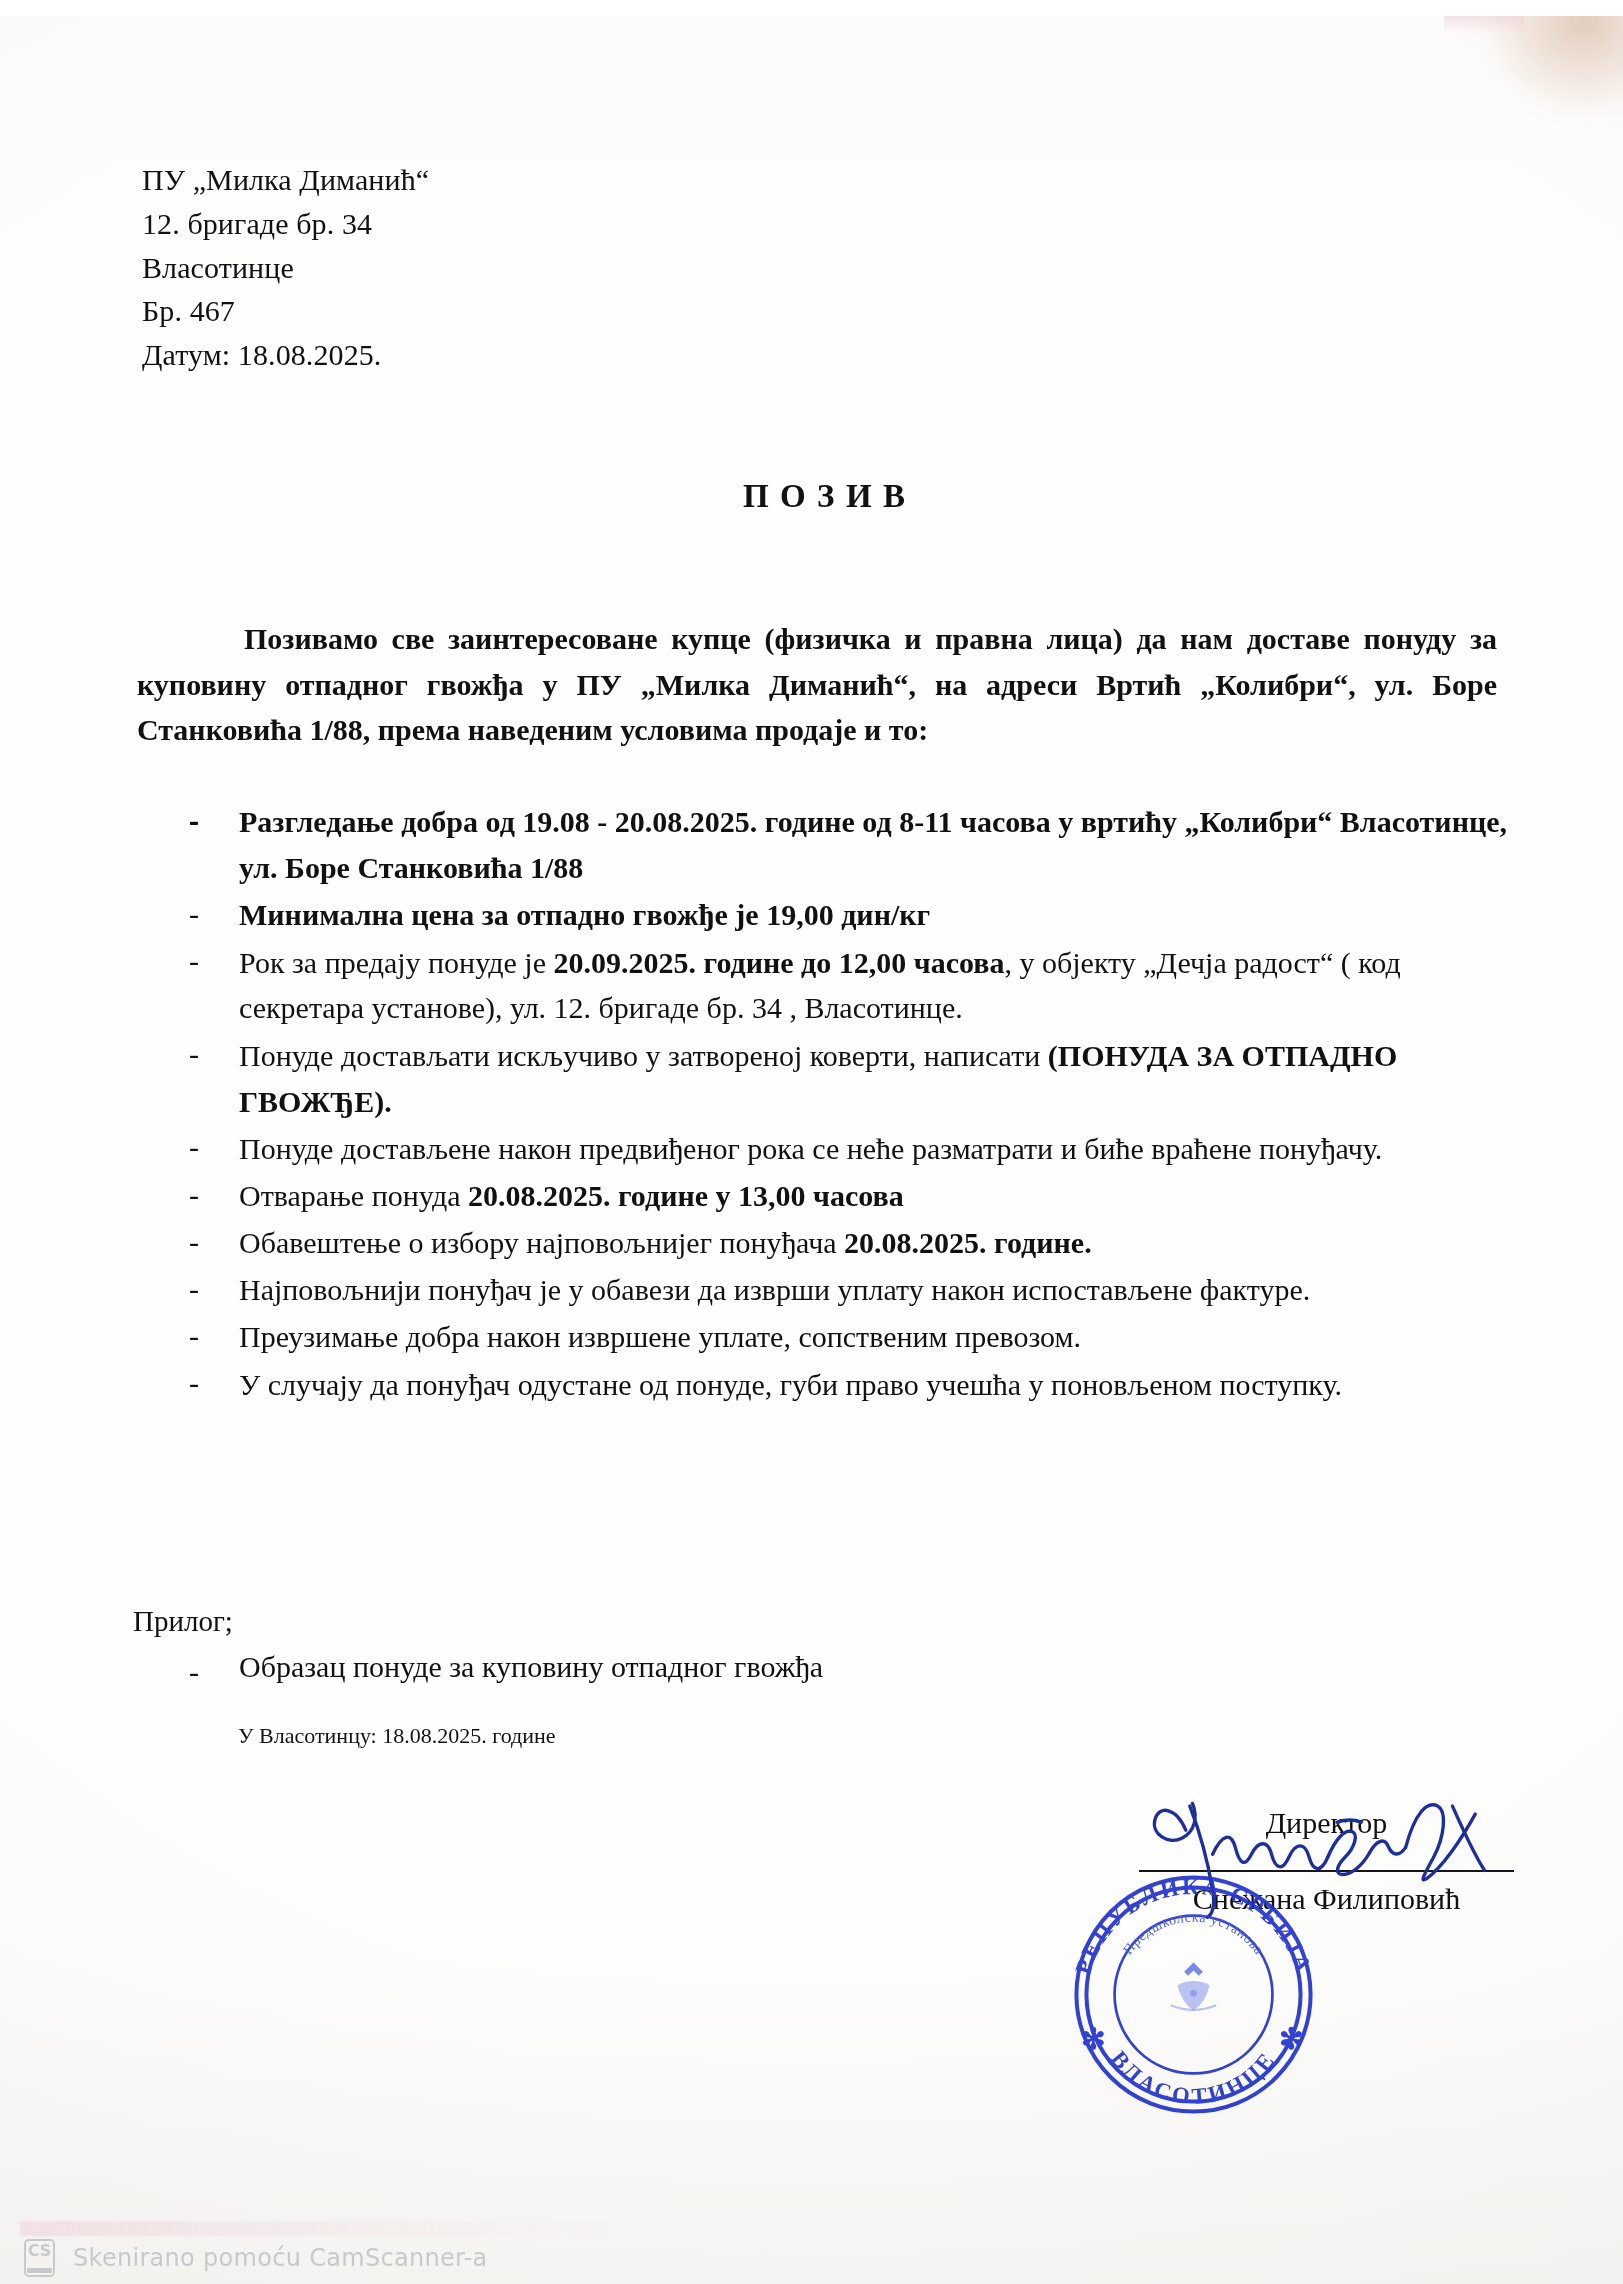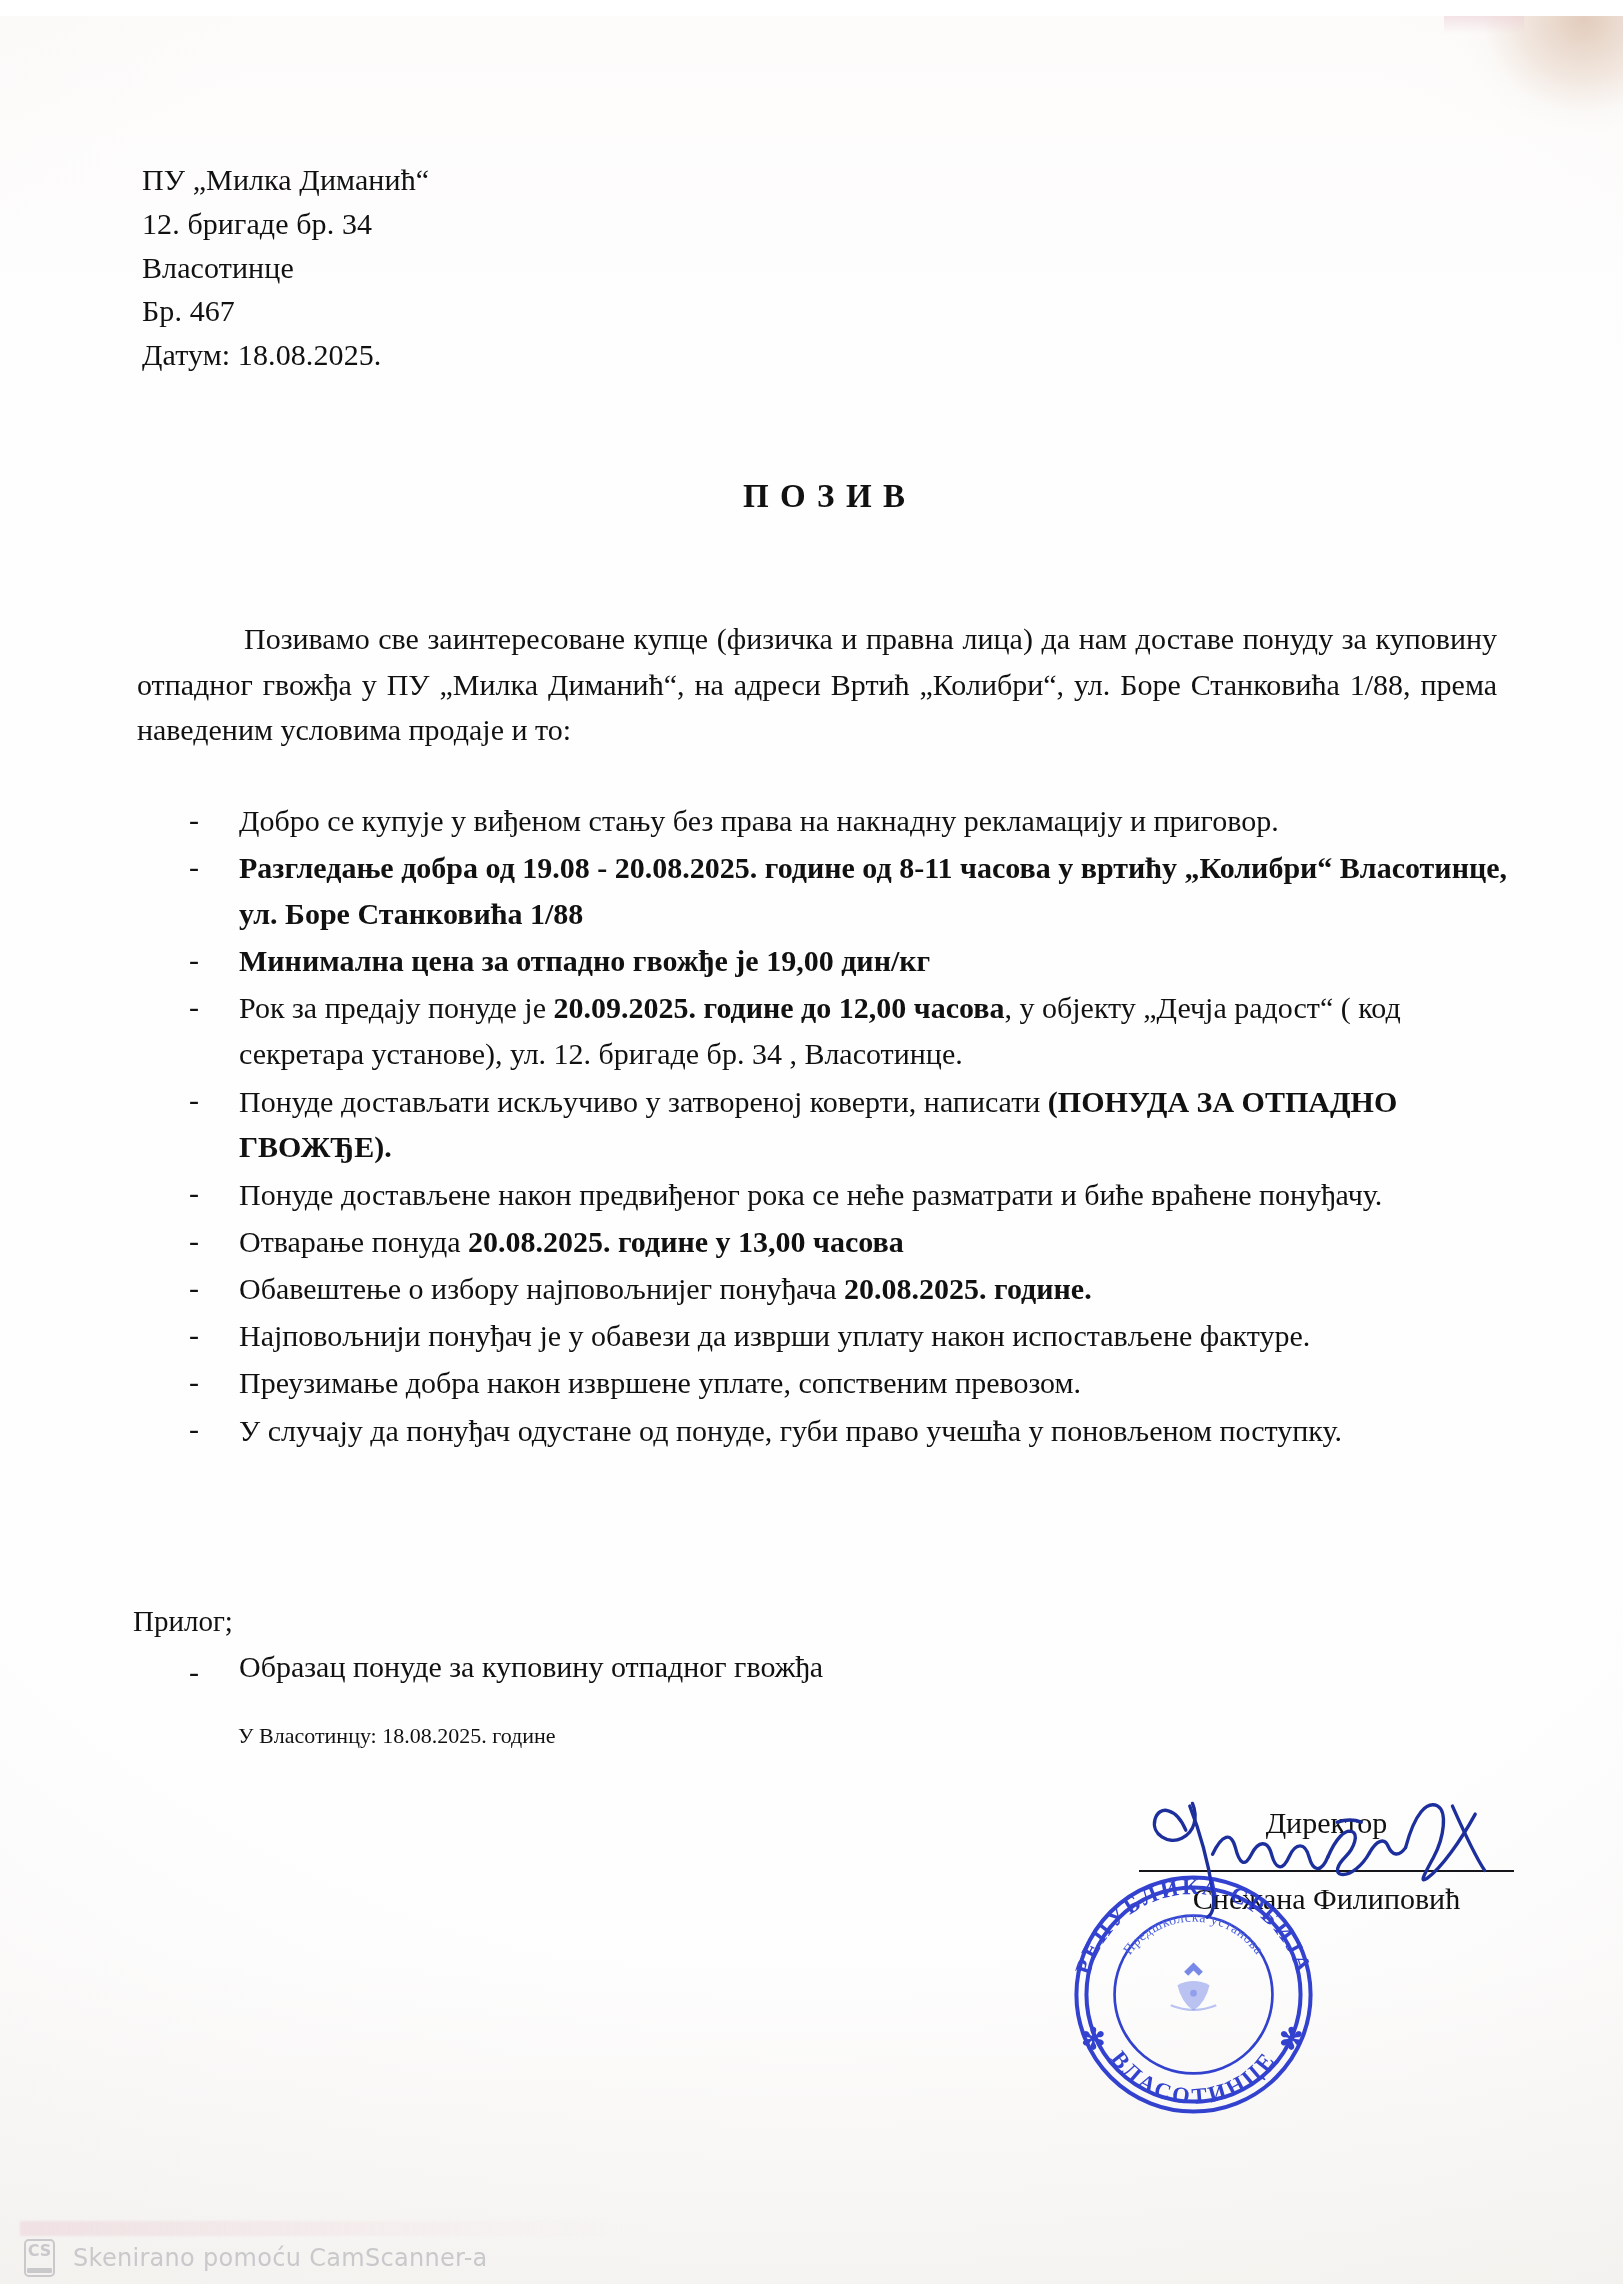--- a/index.html
+++ b/index.html
@@ -85,20 +85,21 @@
   
   .intro {
     position: absolute;
     left: 137px;
     top: 600px;
     width: 1360px;
     font-size: 30px;
     line-height: 1.52;
     text-align: justify;
     text-indent: 107px;
+    font-weight: bold;
   }
 
   
   .bullets {
     position: absolute;
     left: 185px;
     top: 782px;
     width: 1333px;
     font-size: 30px;
     line-height: 1.53;
@@ -246,21 +247,21 @@
       <div>Власотинце</div>
       <div>Бр. 467</div>
       <div>Датум: 18.08.2025.</div>
     </div>
 
     <div class="doc-title">ПОЗИВ</div>
 
     <div class="intro">Позивамо све заинтересоване купце (физичка и правна лица) да нам доставе понуду за  куповину отпадног гвожђа у  ПУ „Милка Диманић“, на адреси Вртић  „Колибри“, ул. Боре Станковића 1/88, према наведеним условима продаје и то:</div>
 
     <div class="bullets" id="conditions-list">
-        <div class="bullet"><span class="dash">-</span><span><span>Добро се купује у виђеном стању без права на накнадну рекламацију и приговор.</span></span></div>
+        <div class="bullet"><span class="dash">-</span></div>
         <div class="bullet"><span class="dash">-</span><span><b>Разгледање добра од 19.08 - 20.08.2025. године од 8-11 часова у вртићу „Колибри“ Власотинце, ул. Боре Станковића 1/88</b></span></div>
         <div class="bullet"><span class="dash">-</span><span><b>Минимална цена за отпадно гвожђе је 19,00 дин/кг</b></span></div>
         <div class="bullet"><span class="dash">-</span><span><span>Рок за предају понуде је </span><b>20.09.2025. године до 12,00 часова</b><span>, у објекту „Дечја радост“ ( код секретара установе),  ул. 12. бригаде бр. 34 , Власотинце.</span></span></div>
         <div class="bullet"><span class="dash">-</span><span><span>Понуде достављати искључиво у затвореној коверти, написати </span><b>(ПОНУДА ЗА ОТПАДНО ГВОЖЂЕ).</b></span></div>
         <div class="bullet"><span class="dash">-</span><span><span>Понуде достављене након предвиђеног рока се неће разматрати и биће враћене понуђачу.</span></span></div>
         <div class="bullet"><span class="dash">-</span><span><span>Отварање понуда </span><b>20.08.2025. године  у 13,00 часова</b></span></div>
         <div class="bullet"><span class="dash">-</span><span><span>Обавештење о избору најповољнијег понуђача </span><b>20.08.2025. године.</b></span></div>
         <div class="bullet"><span class="dash">-</span><span><span>Најповољнији понуђач је у обавези да изврши уплату након испостављене фактуре.</span></span></div>
         <div class="bullet"><span class="dash">-</span><span><span>Преузимање добра након извршене уплате, сопственим превозом.</span></span></div>
         <div class="bullet"><span class="dash">-</span><span><span>У случају да понуђач одустане од понуде, губи право учешћа у поновљеном поступку.</span></span></div>

